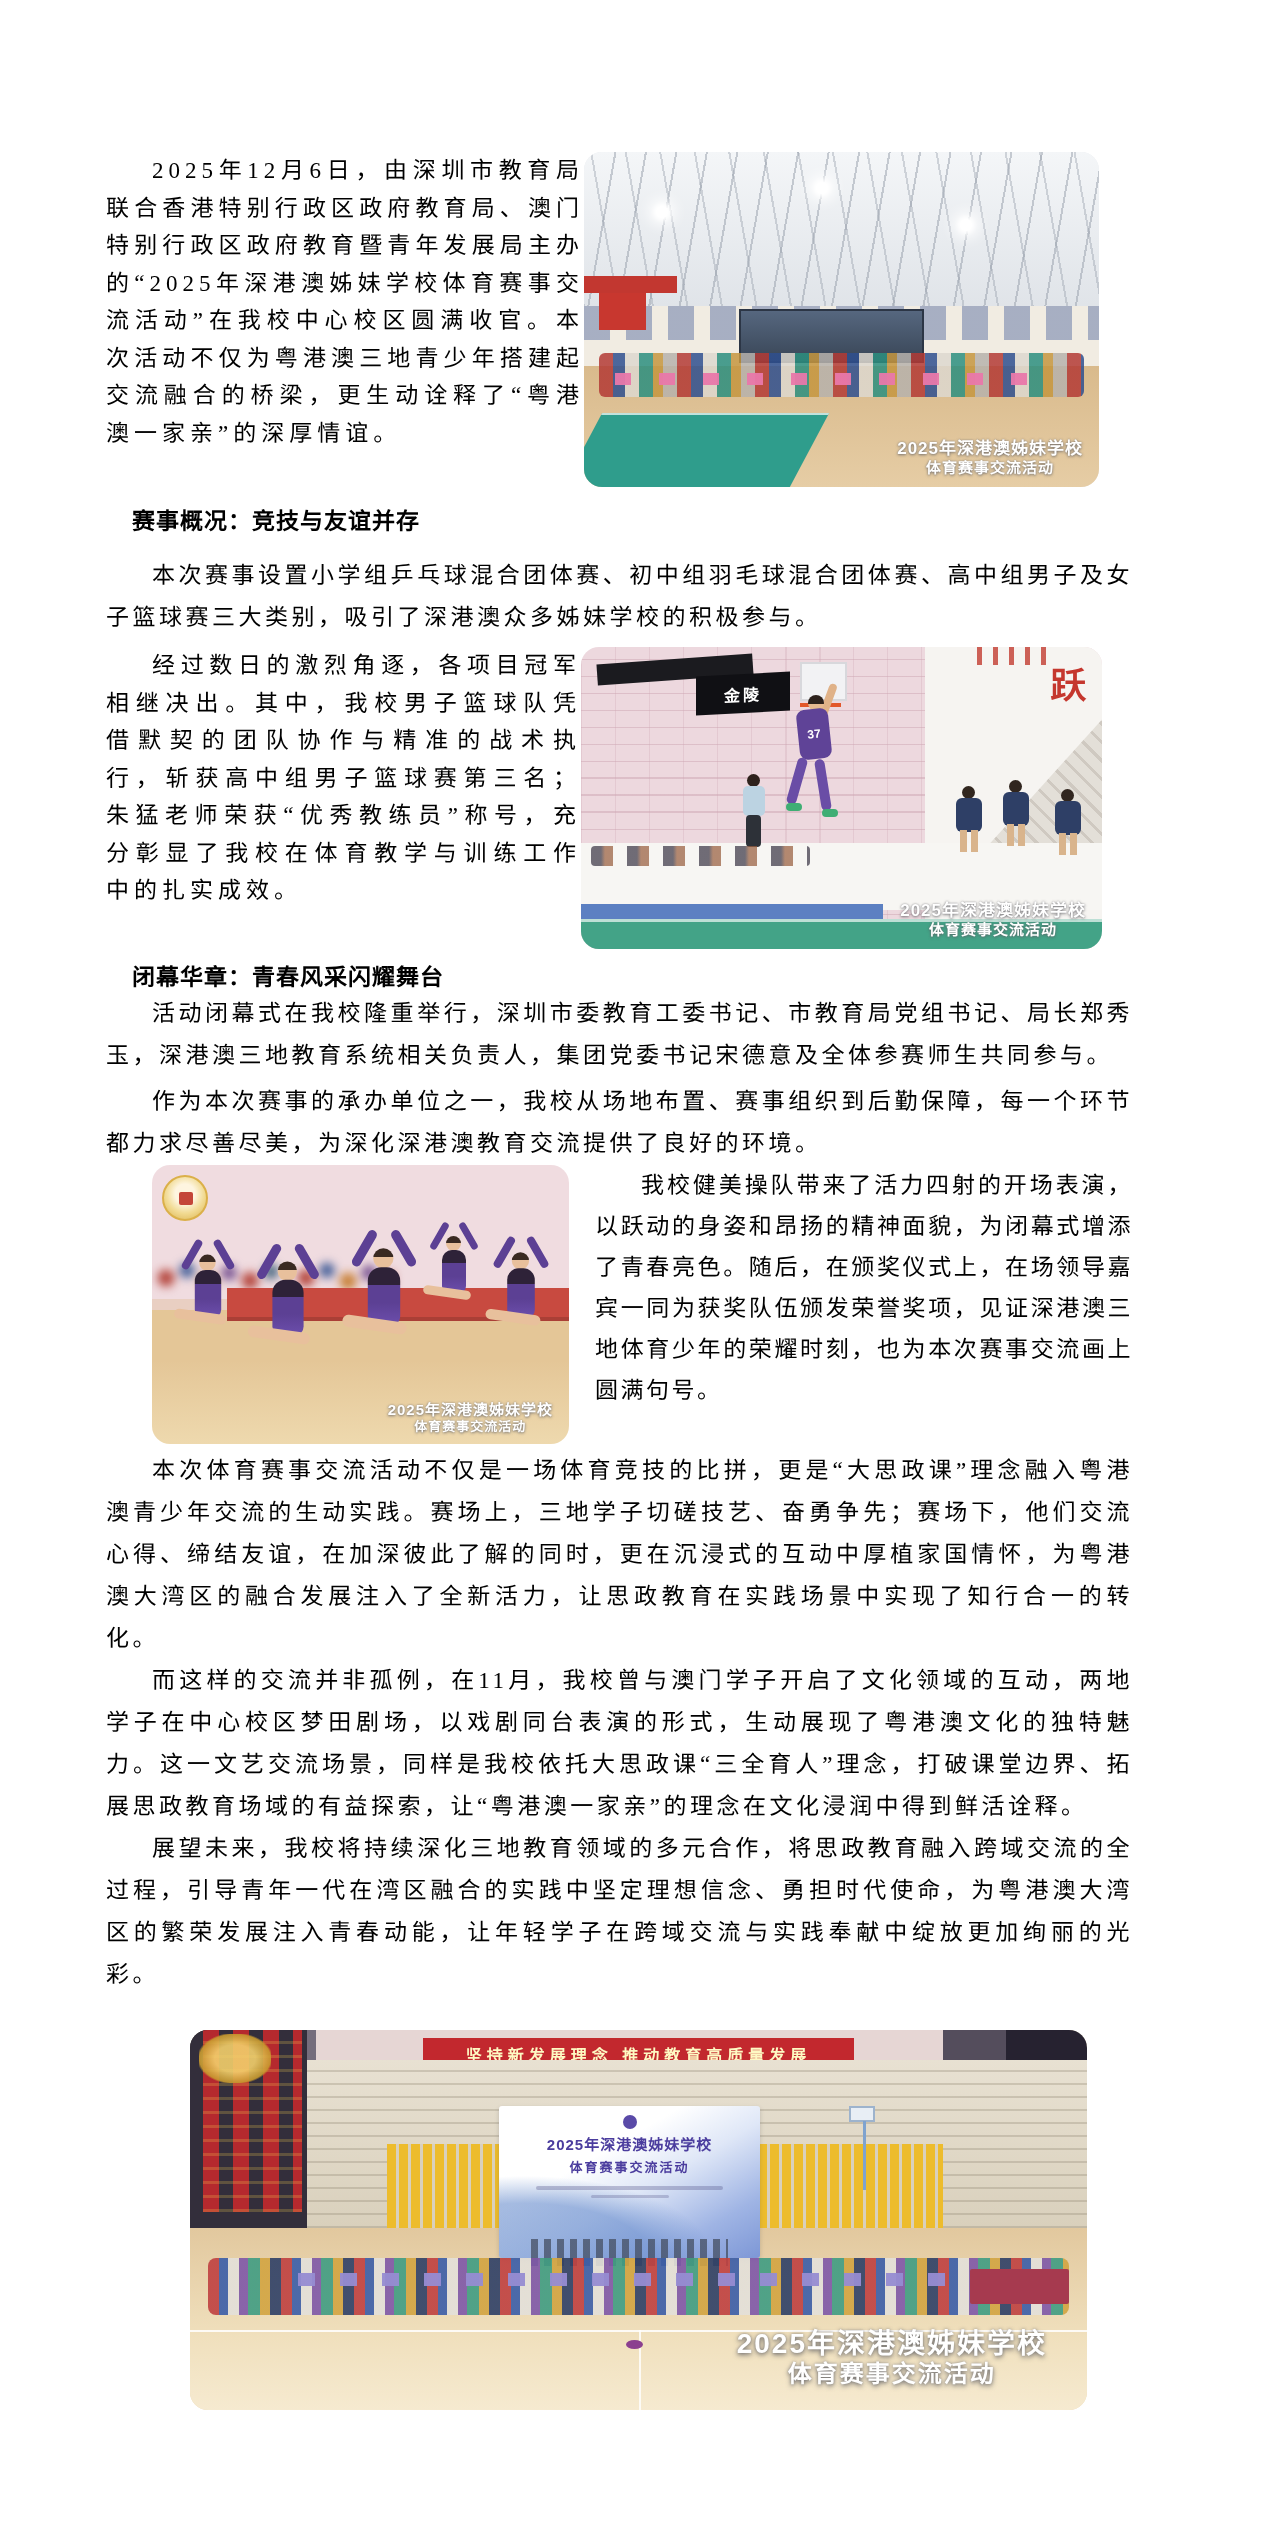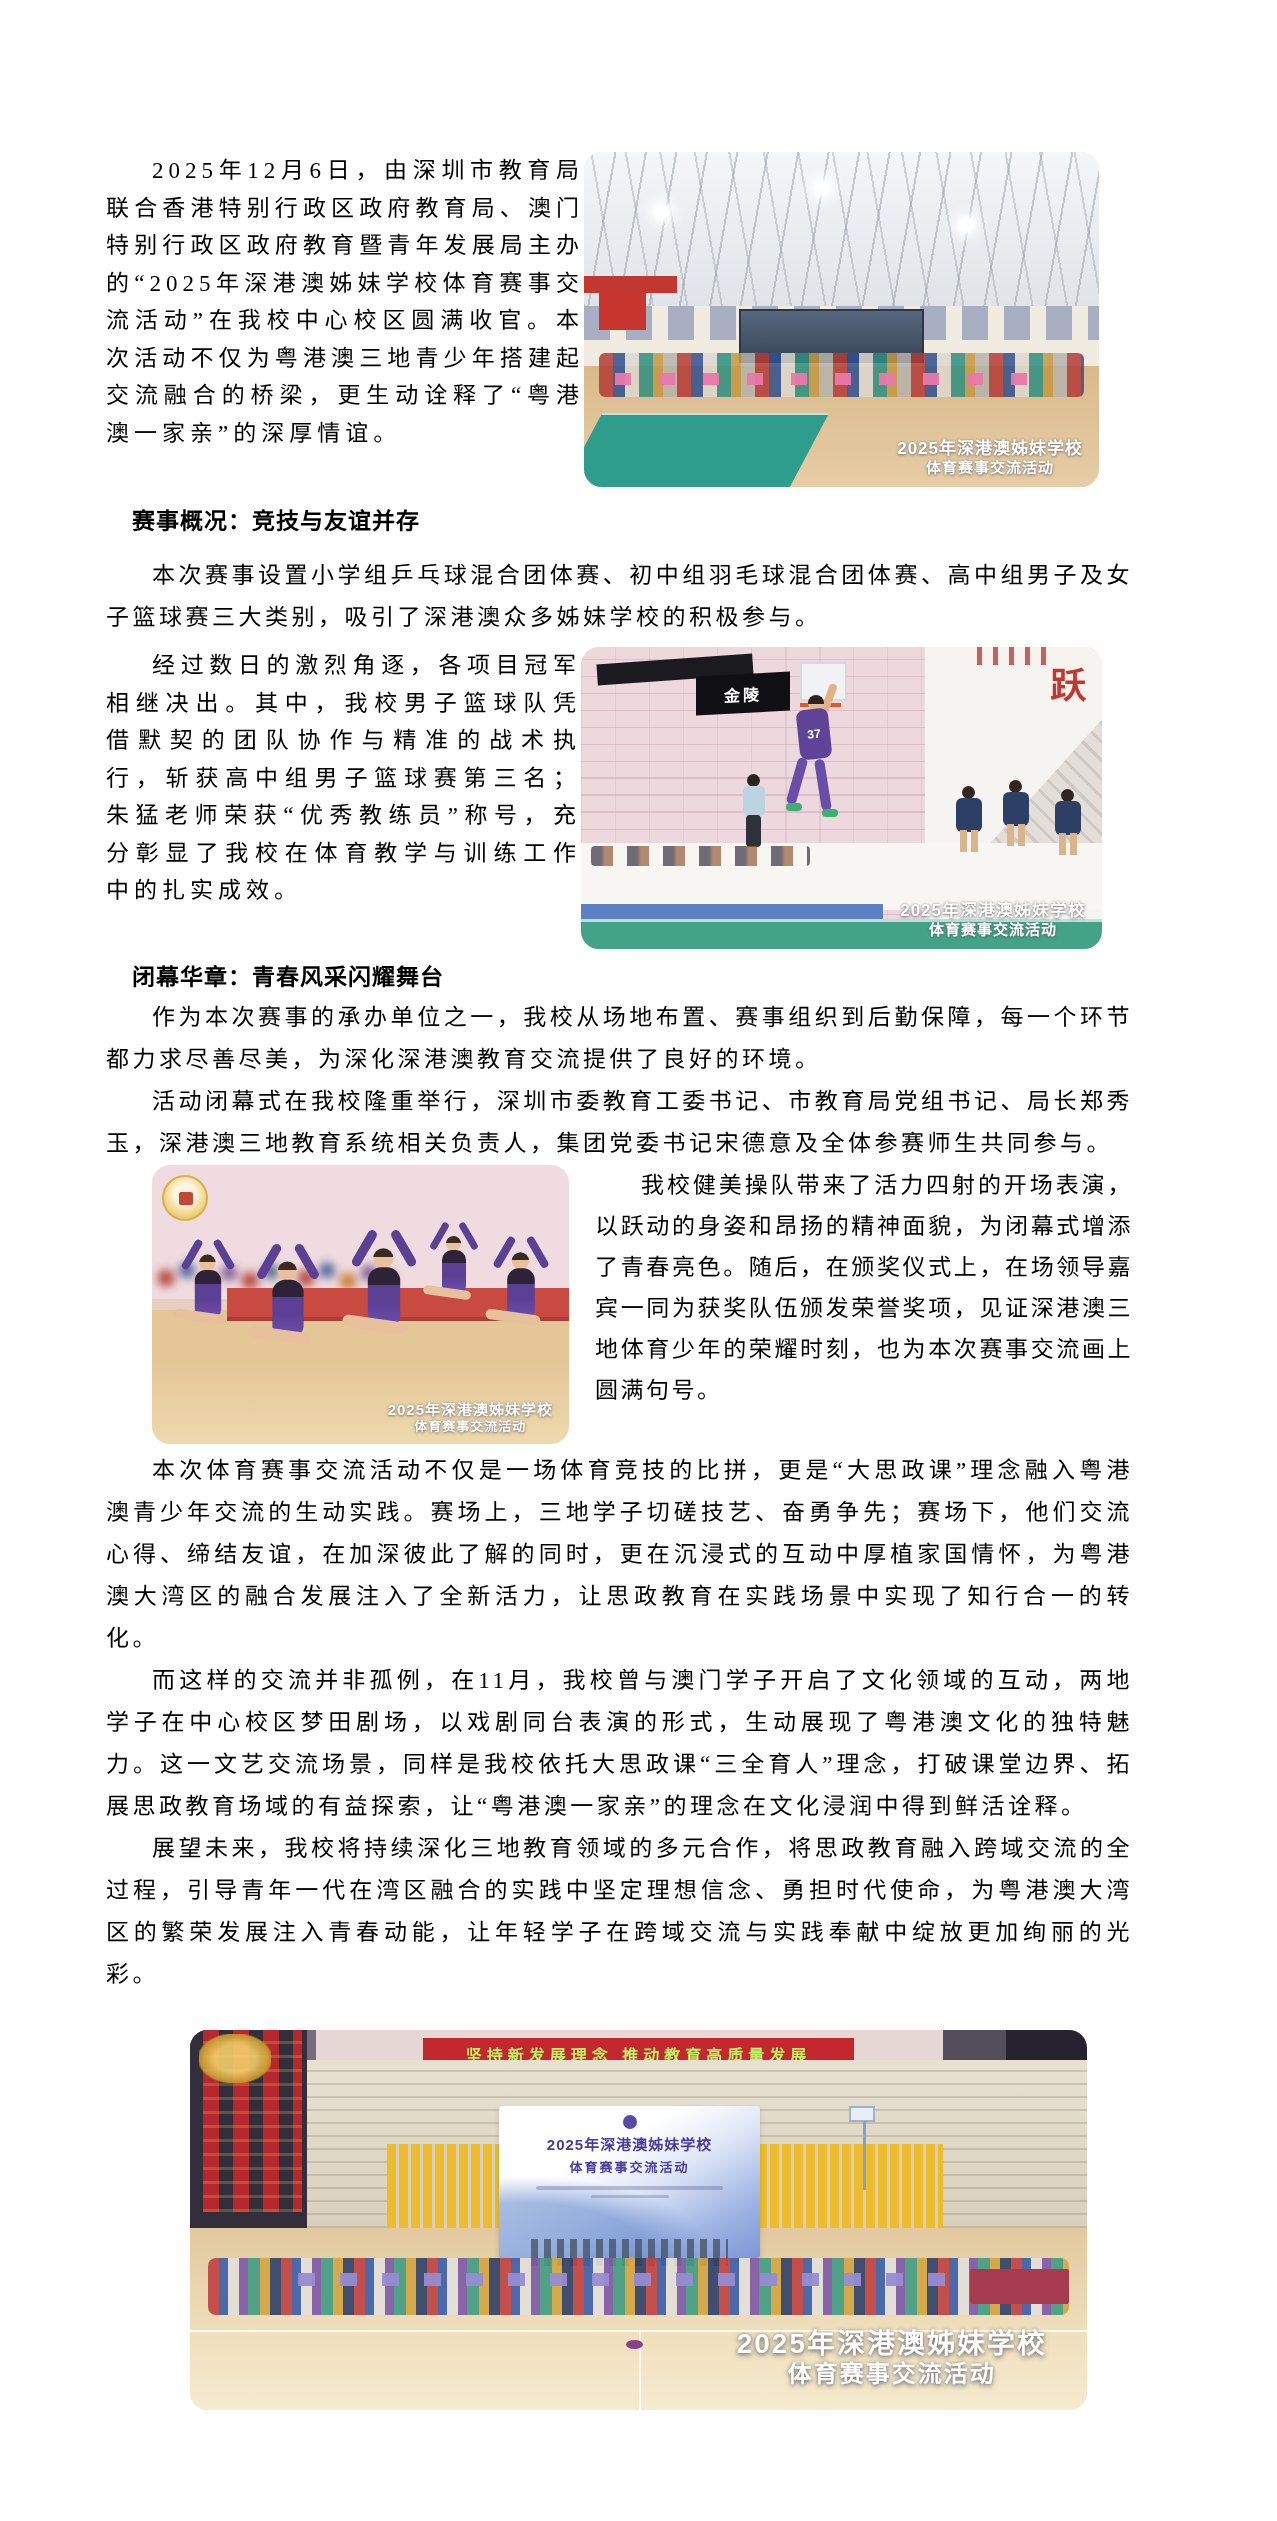--- a/index.html
+++ b/index.html
@@ -152,21 +152,21 @@
   .g-a { left:5px; top:-5px; transform:rotate(30deg); }
   .g-b { right:5px; top:-5px; transform:rotate(-30deg); }
   .g-body { left:11px; top:24px; width:24px; height:44px; border-radius:10px 10px 8px 8px;
     background:linear-gradient(180deg,#2e2238 0 30%, #5c4094 30% 60%, #6d4fae); }
   .g-leg { left:-8px; top:62px; width:48px; height:9px; border-radius:5px; background:#e8c09c; transform:rotate(8deg); }
 
   
   .photo4 { width:897px; height:380px; background:#e9d9b9; margin:34px 0 0 84px; }
   .p4-top { left:0; right:0; top:0; height:15%;
     background:linear-gradient(90deg,#2c2833 0 9%, #756d7c 9% 14%, #e6d6d4 14% 84%, #544d5c 84% 91%, #262230 91% 100%); }
-  .p4-banner { left:26%; top:2%; width:48%; height:8.5%; background:#c2282e; color:#bef264;
+  .p4-banner { left:26%; top:2%; width:48%; height:8.5%; background:#c2282e; color:#fef9c3;
     display:flex; align-items:center; justify-content:center;
     font:bold 16px "Liberation Sans","DejaVu Sans",sans-serif; letter-spacing:5px; white-space:nowrap; }
   .p4-leftwall { left:0; top:0; width:13%; height:52%; background:#332e3b; }
   .p4-redbanners { left:1.5%; top:0; width:11%; height:48%;
     background:
       repeating-linear-gradient(0deg, rgba(255,215,80,.22) 0 3px, transparent 3px 14px),
       repeating-linear-gradient(90deg,#b5292e 0 16px, #332e3b 16px 30px); }
   .p4-gold { left:1%; top:1%; width:8%; height:13%; opacity:.9;
     background:radial-gradient(ellipse at center,#f3cf6b 0 40%,#c89a2e 70%,transparent 75%); }
   .p4-stand { left:13%; right:0; top:8%; height:44%;
@@ -283,22 +283,22 @@
       </div>
       <div class="layer p2-bench"></div>
       <div class="wm">
         <div class="wm-l1">2025年深港澳姊妹学校</div>
         <div class="wm-l2">体育赛事交流活动</div>
       </div>
     </div>
   </div>
 
   <h2 class="h2m">闭幕华章：青春风采闪耀舞台</h2>
+  <p class="wide">活动闭幕式在我校隆重举行，深圳市委教育工委书记、市教育局党组书记、局长郑秀玉，深港澳三地教育系统相关负责人，集团党委书记宋德意及全体参赛师生共同参与。</p>
   <p class="wide p4m">作为本次赛事的承办单位之一，我校从场地布置、赛事组织到后勤保障，每一个环节都力求尽善尽美，为深化深港澳教育交流提供了良好的环境。</p>
-  <p class="wide">活动闭幕式在我校隆重举行，深圳市委教育工委书记、市教育局党组书记、局长郑秀玉，深港澳三地教育系统相关负责人，集团党委书记宋德意及全体参赛师生共同参与。</p>
 
   <div class="row row3">
     <div class="photo photo3">
       <div class="layer p3-aud"></div>
       <div class="layer p3-mat"></div>
       <div class="gymnast" style="left:8%;top:30%;transform:scale(1.1)">
         <i class="g-arm g-a"></i>
           <i class="g-arm g-b"></i>
           <i class="g-head"></i>
           <i class="g-body"></i>

